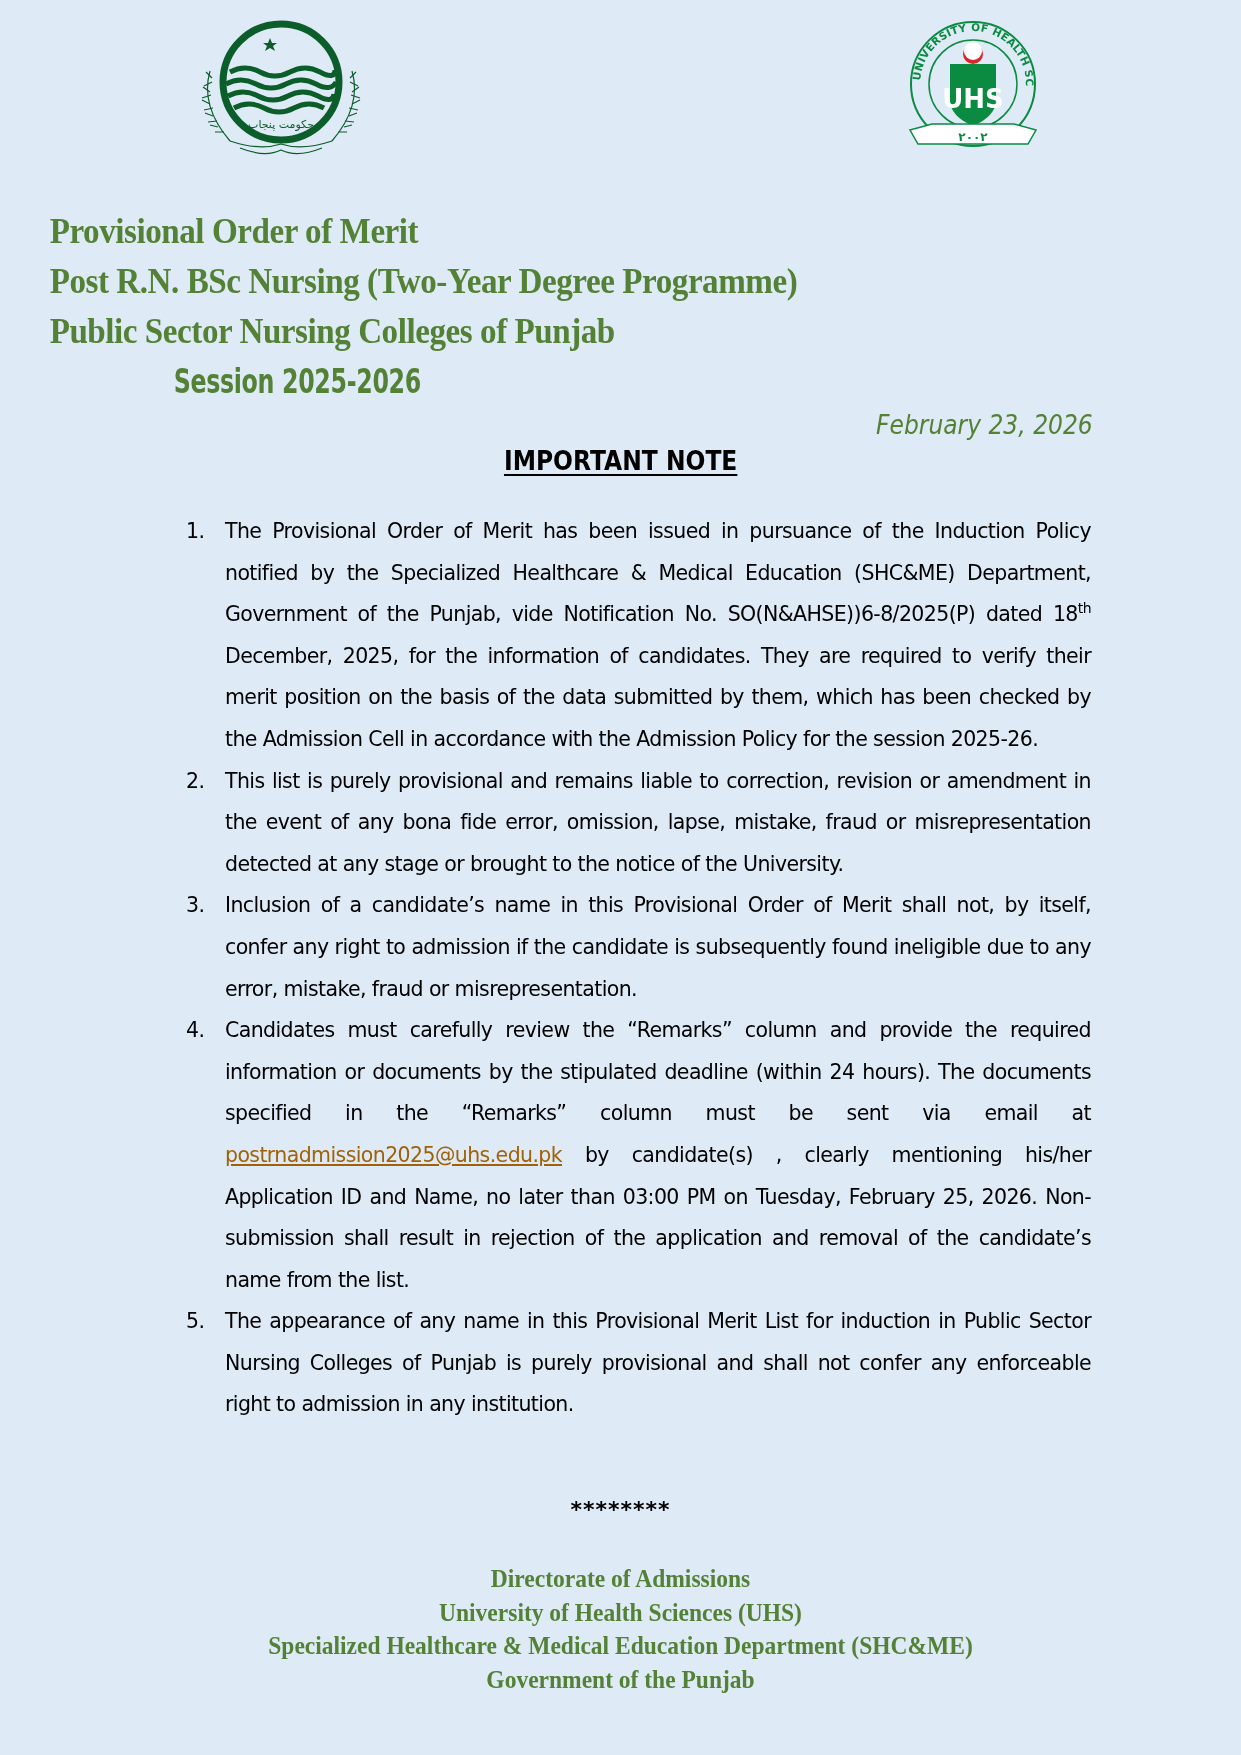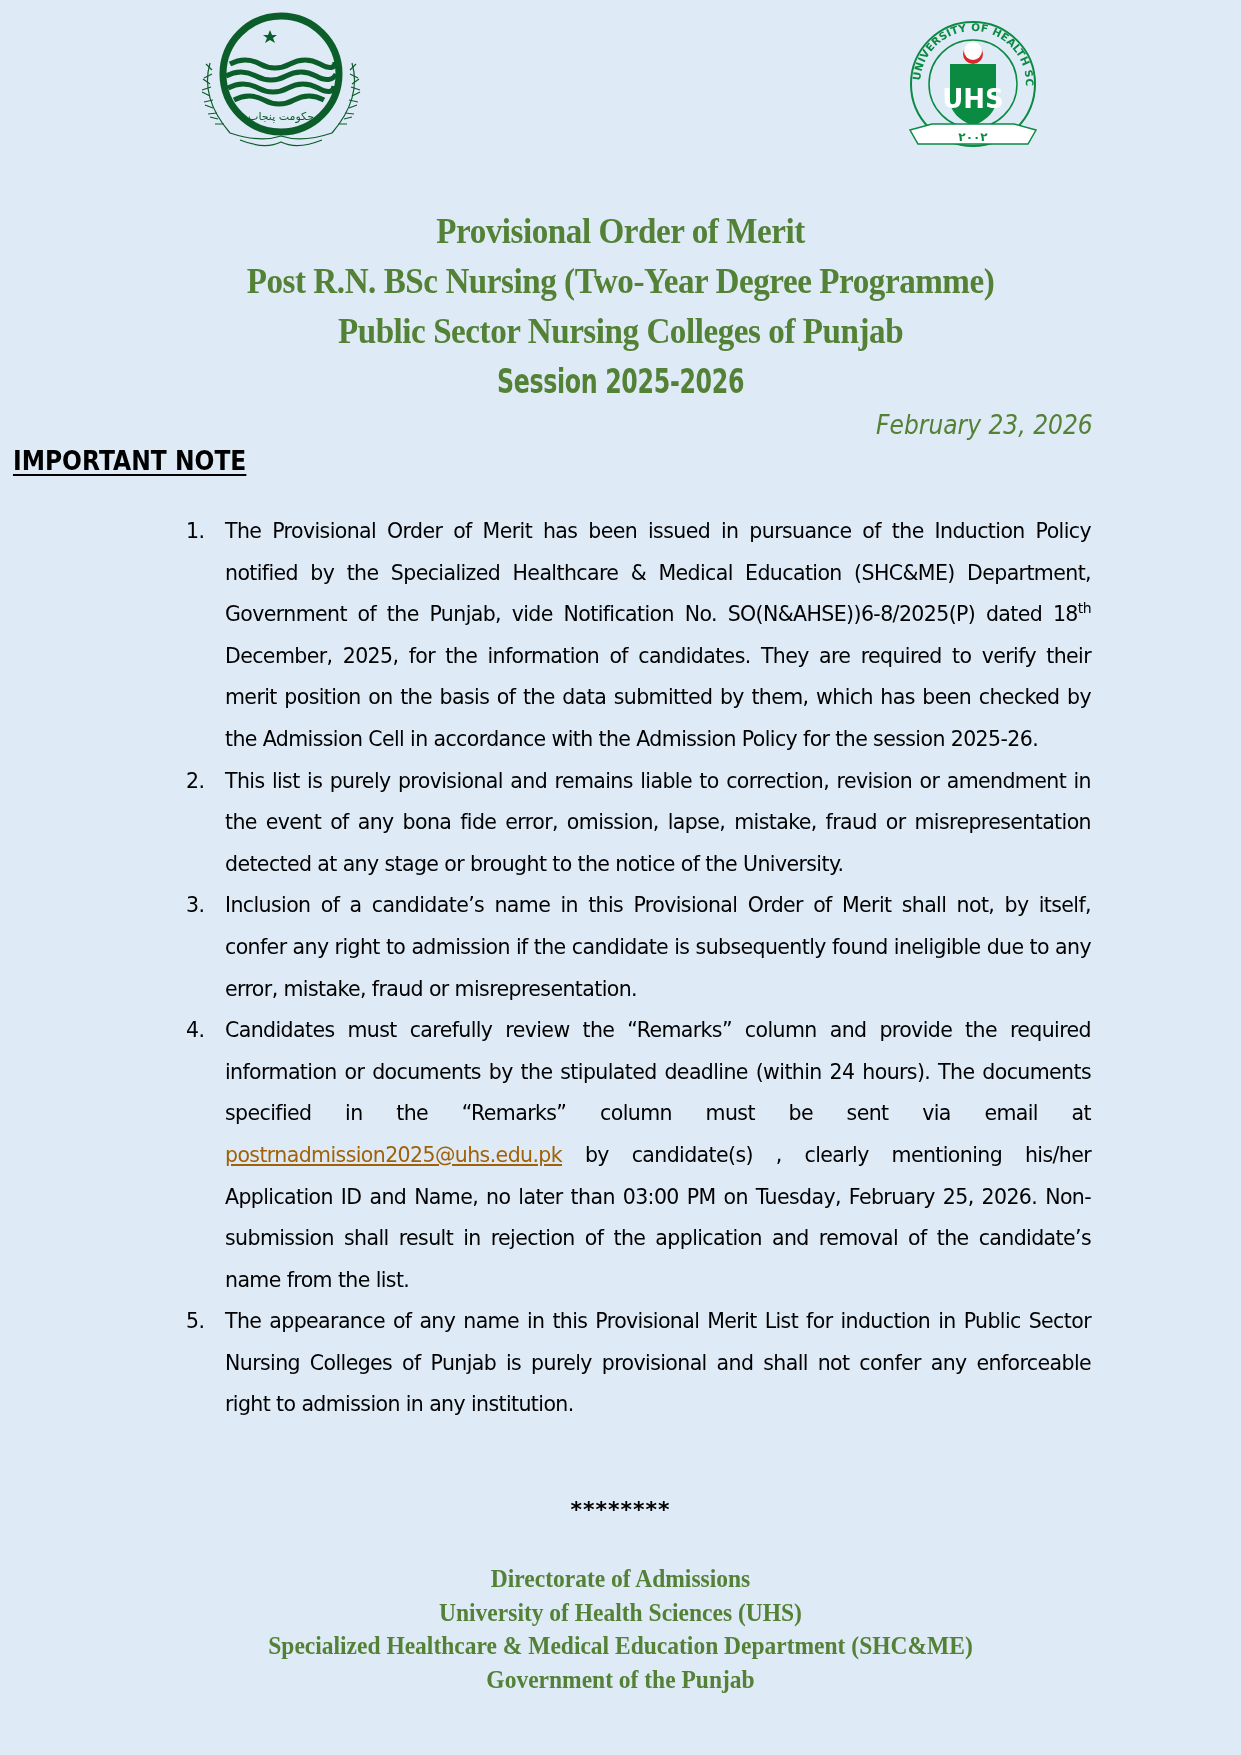--- a/index.html
+++ b/index.html
@@ -11,37 +11,36 @@
     height: 1755px;
     background: #DEEAF6;
     position: relative;
     overflow: hidden;
     font-family: "DejaVu Sans", sans-serif;
     color: #000;
   }
   .logo-left {
     position: absolute;
     left: 190px;
-    top: 8px;
+    top: 16px;
     width: 182px;
     height: 146px;
   }
   .logo-right {
     position: absolute;
     left: 902px;
     top: 20px;
     width: 142px;
     height: 140px;
   }
   .header {
     position: absolute;
     left: 0;
     top: 206px;
     width: 1241px;
-    text-align: center;
     color: #538135;
     font-family: "Liberation Serif", serif;
     font-weight: bold;
   }
   .header .t1 { font-size: 36px; line-height: 50px; letter-spacing: -0.5px; transform: scaleX(0.92); }
   .header .t2 { font-size: 36px; line-height: 50px; letter-spacing: -0.5px; transform: scaleX(0.92); }
   .header .t3 { font-size: 36px; line-height: 50px; letter-spacing: -0.5px; transform: scaleX(0.92); }
   .header .t4 {
     font-family: "DejaVu Sans", sans-serif;
     font-size: 33px;
@@ -60,21 +59,21 @@
     font-size: 26px;
     color: #538135;
     transform: scaleX(0.9);
     transform-origin: right center;
   }
   .note-title {
     position: absolute;
     left: 0;
     top: 446px;
     width: 1241px;
-    text-align: left;
+    text-align: center;
     font-family: "DejaVu Sans", sans-serif;
     font-weight: bold;
     font-size: 26px;
   }
   .note-title span {
     text-decoration: underline;
     text-underline-offset: 4px;
     display: inline-block;
     transform: scaleX(0.9);
   }

